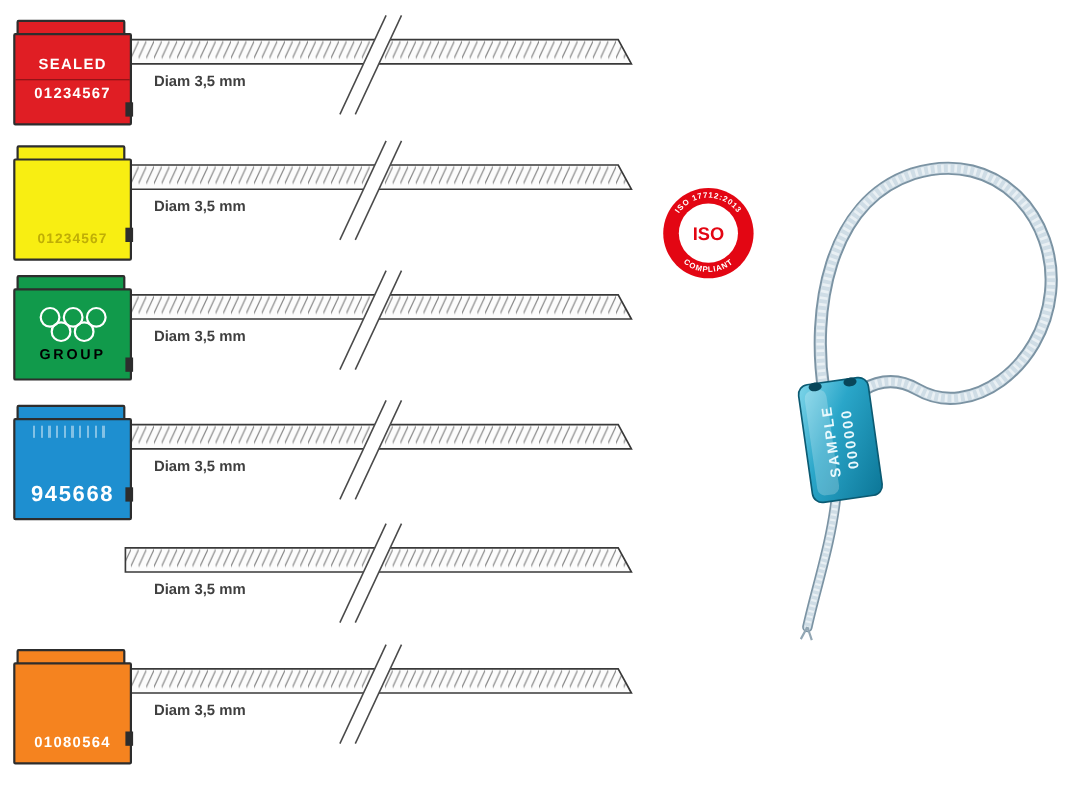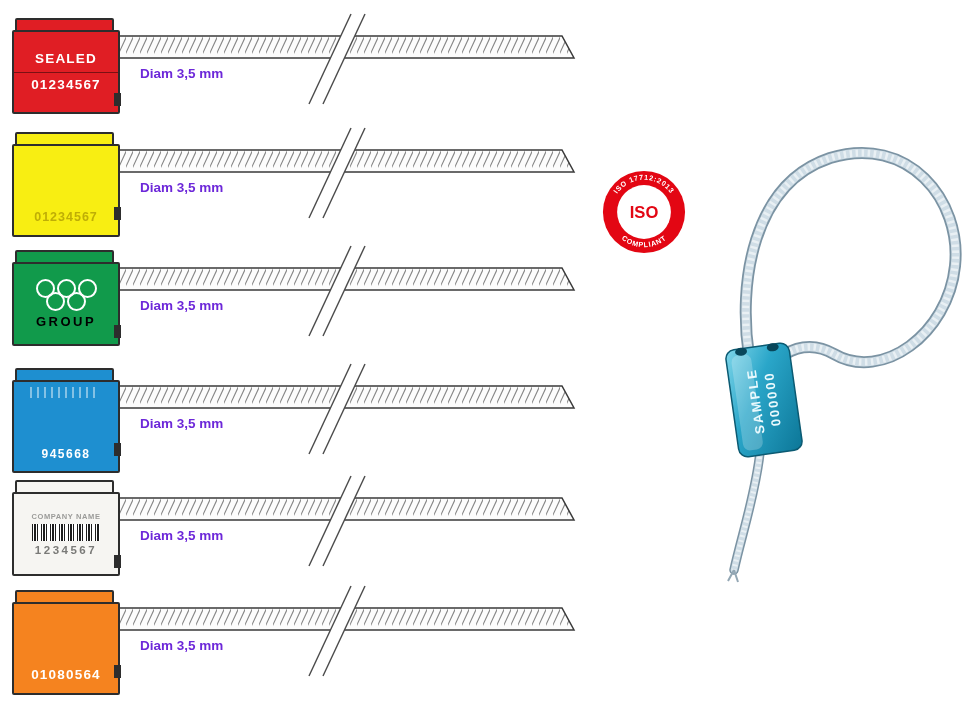--- a/index.html
+++ b/index.html
@@ -14,24 +14,24 @@
   .cable{position:absolute;left:100px;top:0;width:474px;height:100px}
   .seal{position:absolute;left:0;top:8px;width:104px;height:92px}
   .lid{position:absolute;left:3px;top:0;width:95px;height:14px;background:var(--c);
        border:2px solid #2d2d2d;border-radius:2px}
   .face{position:absolute;left:0;top:12px;width:104px;height:80px;background:var(--c);
         border:2px solid #2d2d2d;border-radius:2px;display:flex;flex-direction:column;
         align-items:center;justify-content:center;overflow:hidden}
   .face.v-bottom{justify-content:flex-end;padding-bottom:9px}
   .latch{position:absolute;right:-5px;bottom:4px;width:7px;height:13px;background:#2d2d2d}
   .t-line{font-weight:bold;font-size:13.5px;letter-spacing:1.2px;line-height:1.25}
-  .t-blue{font-size:12px;letter-spacing:1.5px}
+  .t-blue{font-size:20px;letter-spacing:1.5px}
   .t-yellow{font-size:12.5px;letter-spacing:1px}
   .divider{width:104px;border-top:1.5px solid rgba(0,0,0,.45);margin:4px 0}
-  .diam{position:absolute;left:128px;top:56px;font-size:13.5px;font-weight:bold;color:#6d28d9}
+  .diam{position:absolute;left:128px;top:56px;font-size:13.5px;font-weight:bold;color:#404040}
 
   
   .rings{display:flex;flex-direction:column;align-items:center;margin-bottom:3px}
   .r-row{display:flex}
   .r-row.bottom{margin-top:-6px}
   .ring{width:15px;height:15px;border:2.5px solid #fff;border-radius:50%;margin:0 1px;background:transparent}
   .group-label{color:#fff;font-weight:bold;font-size:13px;letter-spacing:2.5px}
 
   
   .company{font-size:7.5px;color:#9b9b99;letter-spacing:.6px;font-weight:bold;margin-bottom:3px}
@@ -147,29 +147,20 @@
       </div>
       <div class="latch"></div>
     </div>
     <div class="diam">Diam 3,5 mm</div>
   </div>
 
   <div class="row" style="top:472px">
     <svg class="cable">
         <use href="#cable-sym"></use>
       </svg>
-    <div class="seal" style="--c: #f6f5f2;">
-      <div class="lid"></div>
-      <div class="face">
-        <div class="company">COMPANY NAME</div>
-        <div class="barcode"></div>
-        <div class="wnum">1234567</div>
-      </div>
-      <div class="latch"></div>
-    </div>
     <div class="diam">Diam 3,5 mm</div>
   </div>
 
   <div class="row" style="top:582px">
     <svg class="cable">
         <use href="#cable-sym"></use>
       </svg>
     <div class="seal" style="--c: #f5831f;">
       <div class="lid"></div>
       <div class="face v-bottom">

